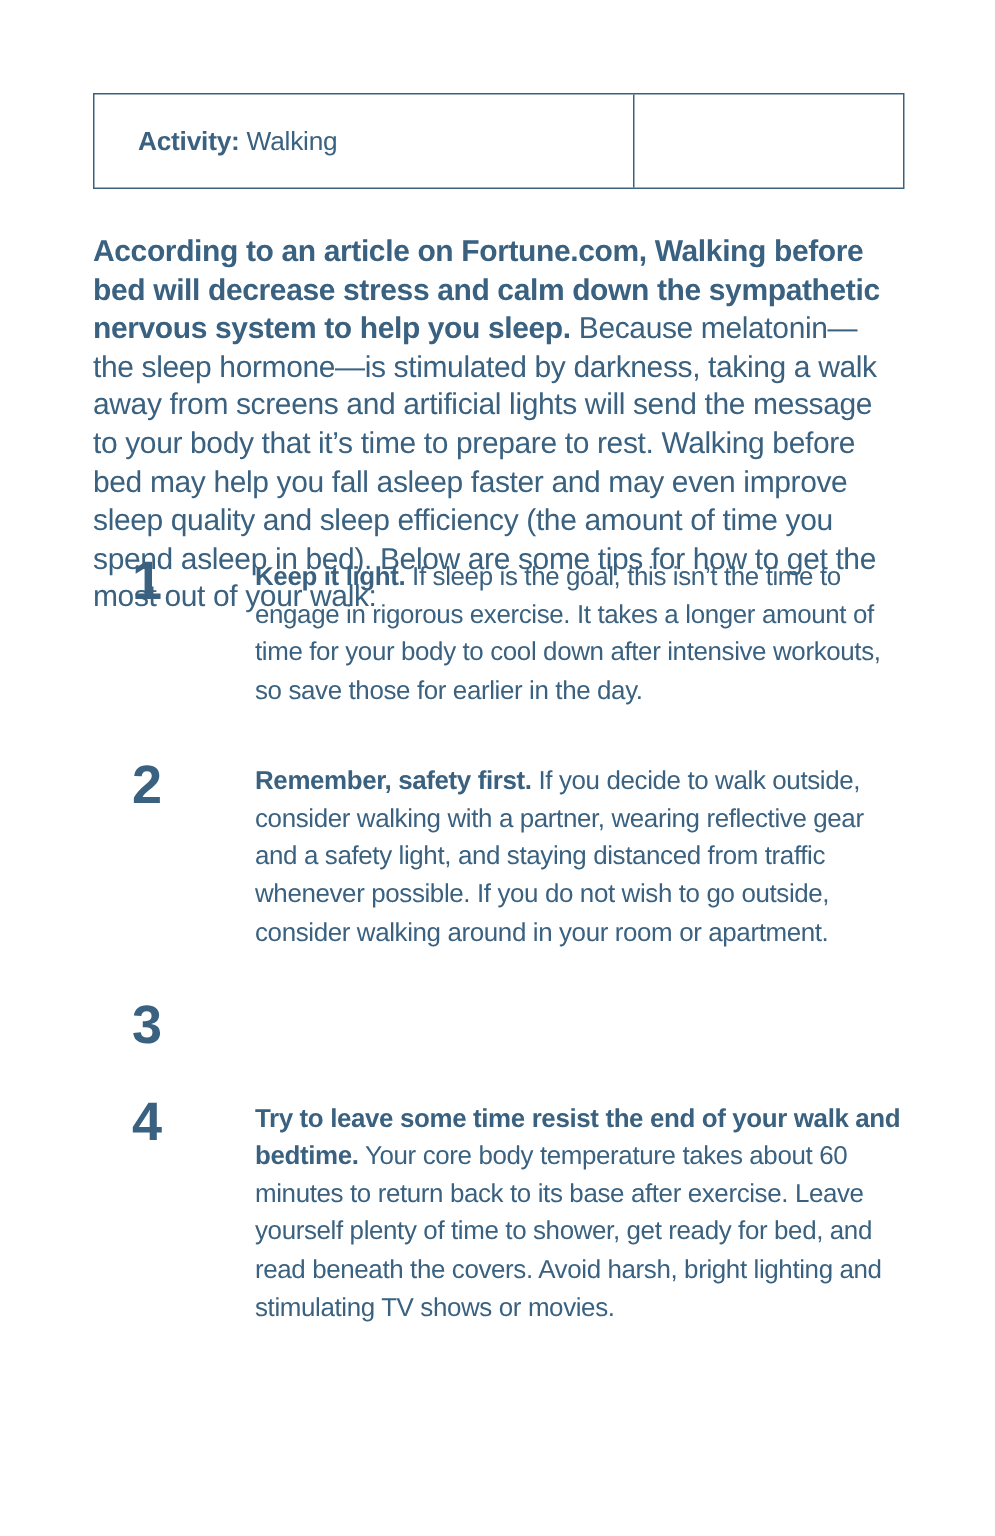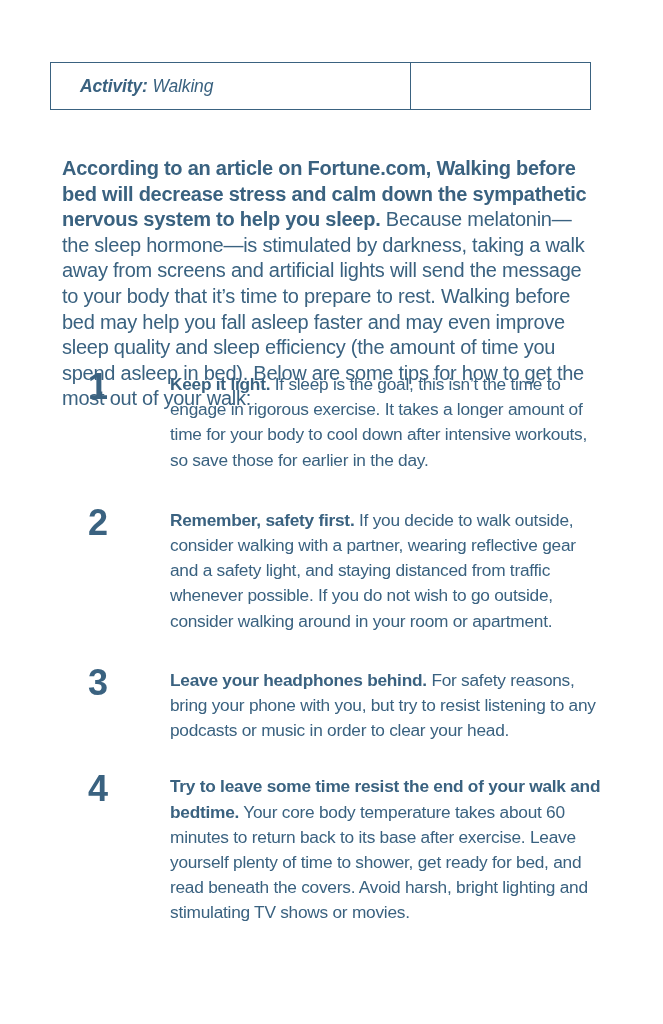--- a/index.html
+++ b/index.html
@@ -18,28 +18,27 @@
   .page {
     position: relative;
     width: 663px;
     height: 1024px;
     box-sizing: border-box;
   }
 
   
   .header-table {
     position: absolute;
-    left: 50px;
+    left: 62px;
     top: 62px;
     width: 541px;
-    height: 48px;
+    height: 64px;
     display: flex;
     border: 1.6px solid #3A6280;
     box-sizing: border-box;
-    font-style: italic;
   }
   .header-cell {
     display: flex;
     align-items: center;
     box-sizing: border-box;
   }
   .cell-activity {
     flex: 0 0 360px;
     border-right: 1.6px solid #3A6280;
     padding-left: 29px;
@@ -127,21 +126,20 @@
       <div class="tip-body"><b>Keep it light.</b><span> If sleep is the goal, this isn’t the time to engage in rigorous exercise. It takes a longer amount of time for your body to cool down after intensive workouts, so save those for earlier in the day.</span></div>
     </div>
 
     <div class="tip tip-2">
       <div class="tip-num">2</div>
       <div class="tip-body"><b>Remember, safety first.</b><span> If you decide to walk outside, consider walking with a partner, wearing reflective gear and a safety light, and staying distanced from traffic whenever possible. If you do not wish to go outside, consider walking around in your room or apartment.</span></div>
     </div>
 
     <div class="tip tip-3">
       <div class="tip-num">3</div>
-      <div class="tip-body"><b>Leave your headphones behind.</b><span> For safety reasons, bring your phone with you, but try to resist listening to any podcasts or music in order to clear your head.</span></div>
     </div>
 
     <div class="tip tip-4">
       <div class="tip-num">4</div>
       <div class="tip-body"><b>Try to leave some time resist the end of your walk and bedtime.</b><span> Your core body temperature takes about 60 minutes to return back to its base after exercise. Leave yourself plenty of time to shower, get ready for bed, and read beneath the covers. Avoid harsh, bright lighting and stimulating TV shows or movies.</span></div>
     </div>
 
   </div>
 
 </div>

